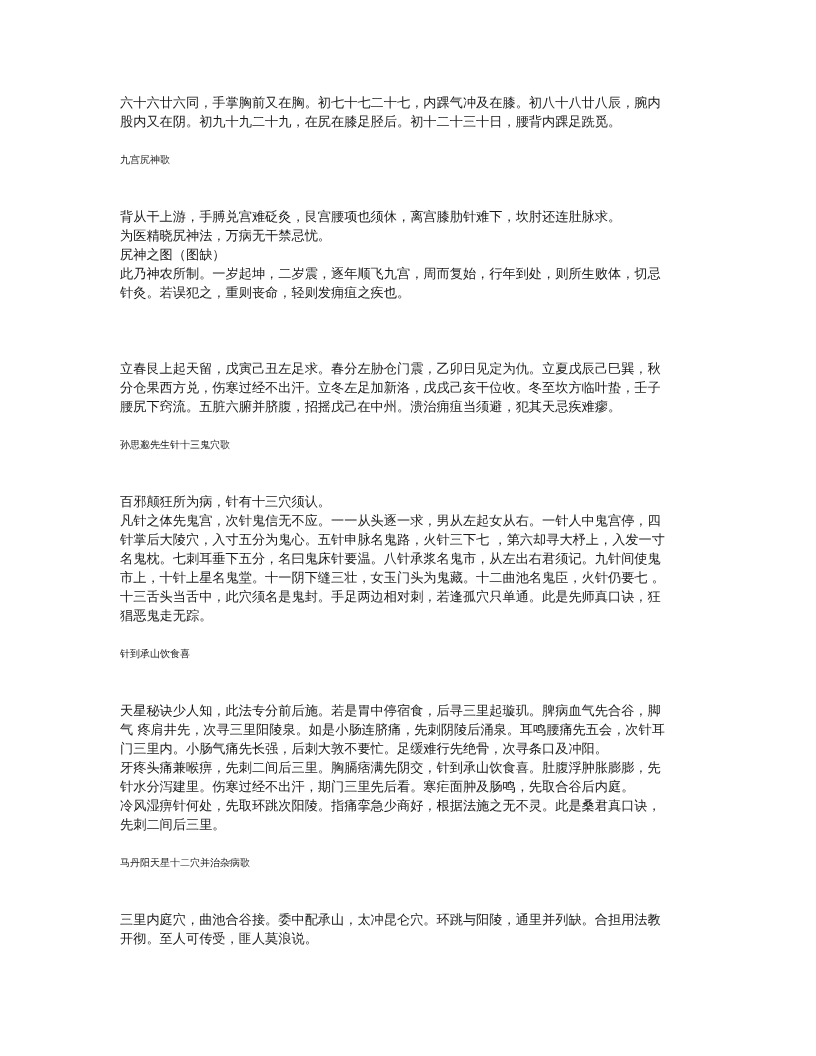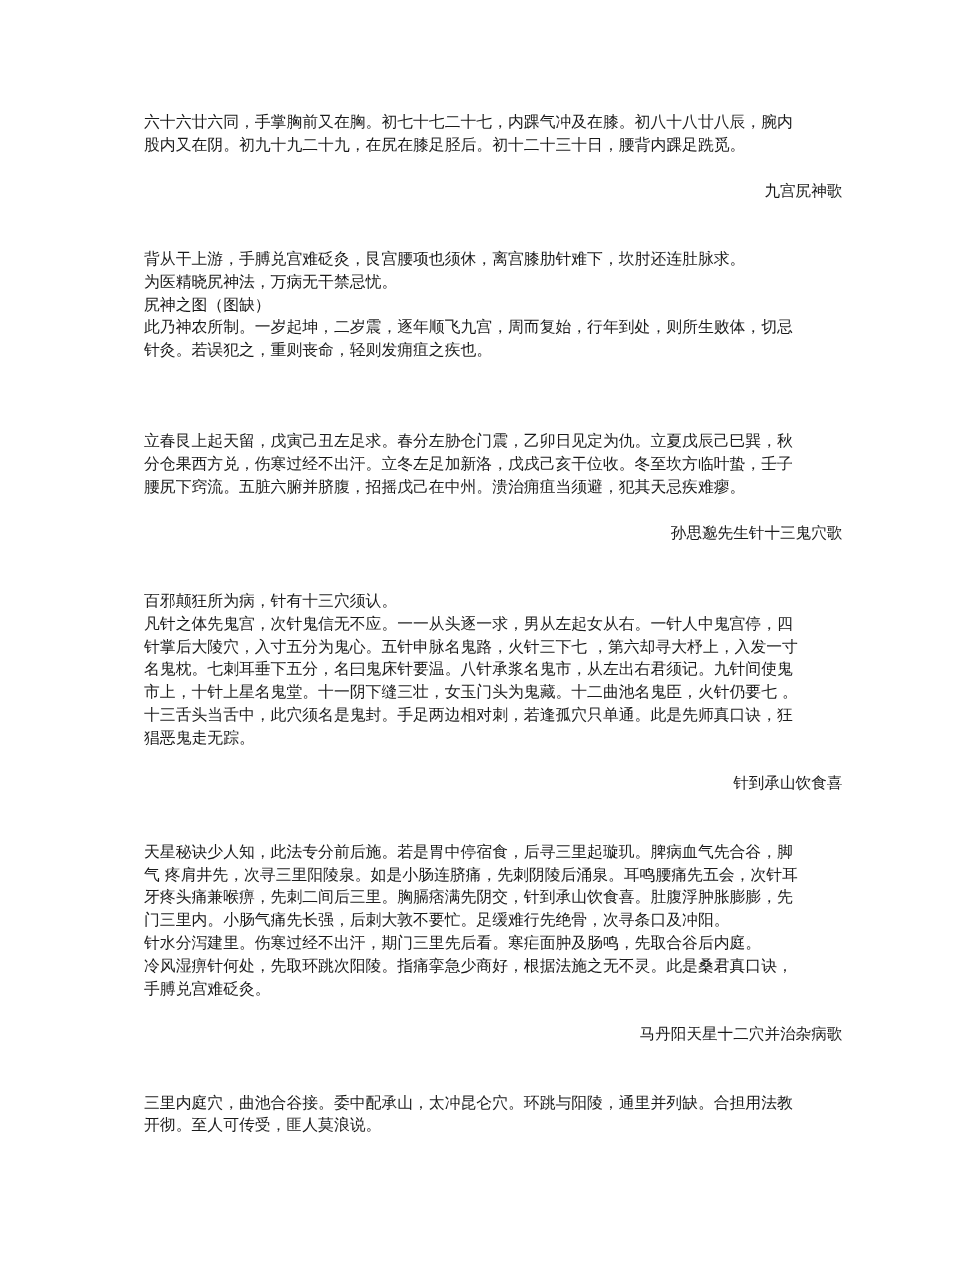--- a/index.html
+++ b/index.html
@@ -4,21 +4,21 @@
   <style>
     html, body { margin: 0; padding: 0; background: #ffffff; }
     body {
       width: 816px; height: 1056px; position: relative; overflow: hidden;
       font-family: "DejaVu Serif", "Liberation Serif", serif;
       color: #1a1a1a;
     }
     .page { position: absolute; left: 120px; top: 93px; width: 582px; }
     .para { font-size: 13.2px; line-height: 19px; margin: 0; text-align: justify; letter-spacing: 0px; }
     .para span { display: block; }
-    .heading { font-size: 13px; line-height: 19px; margin: 0; text-align: right; }
+    .heading { font-size: 10px; line-height: 19px; margin: 0; }
     .gap-after-para { height: 19px; }
     .gap-after-head { height: 38px; }
   </style>
 </head>
 <body>
 
 <div class="page">
 
   <div class="para">
     <span>六十六廿六同，手掌胸前又在胸。初七十七二十七，内踝气冲及在膝。初八十八廿八辰，腕内</span>
@@ -56,25 +56,25 @@
     <span>十三舌头当舌中，此穴须名是鬼封。手足两边相对刺，若逢孤穴只单通。此是先师真口诀，狂</span>
     <span>猖恶鬼走无踪。</span>
   </div>
   <div class="gap-after-para"></div>
 
   <div class="heading">针到承山饮食喜</div>
   <div class="gap-after-head"></div>
   <div class="para">
     <span>天星秘诀少人知，此法专分前后施。若是胃中停宿食，后寻三里起璇玑。脾病血气先合谷，脚</span>
     <span>气 疼肩井先，次寻三里阳陵泉。如是小肠连脐痛，先刺阴陵后涌泉。耳鸣腰痛先五会，次针耳</span>
+    <span>门三里内。小肠气痛先长强，后刺大敦不要忙。足缓难行先绝骨，次寻条口及冲阳。</span>
     <span>牙疼头痛兼喉痹，先刺二间后三里。胸膈痞满先阴交，针到承山饮食喜。肚腹浮肿胀膨膨，先</span>
-    <span>门三里内。小肠气痛先长强，后刺大敦不要忙。足缓难行先绝骨，次寻条口及冲阳。</span>
     <span>针水分泻建里。伤寒过经不出汗，期门三里先后看。寒疟面肿及肠鸣，先取合谷后内庭。</span>
     <span>冷风湿痹针何处，先取环跳次阳陵。指痛挛急少商好，根据法施之无不灵。此是桑君真口诀，</span>
-    <span>手膊兑宫难砭灸。</span>
+    <span>先刺二间后三里。</span>
   </div>
   <div class="gap-after-para"></div>
 
   <div class="heading">马丹阳天星十二穴并治杂病歌</div>
   <div class="gap-after-head"></div>
   <div class="para">
     <span>三里内庭穴，曲池合谷接。委中配承山，太冲昆仑穴。环跳与阳陵，通里并列缺。合担用法教</span>
     <span>开彻。至人可传受，匪人莫浪说。</span>
   </div>
 

